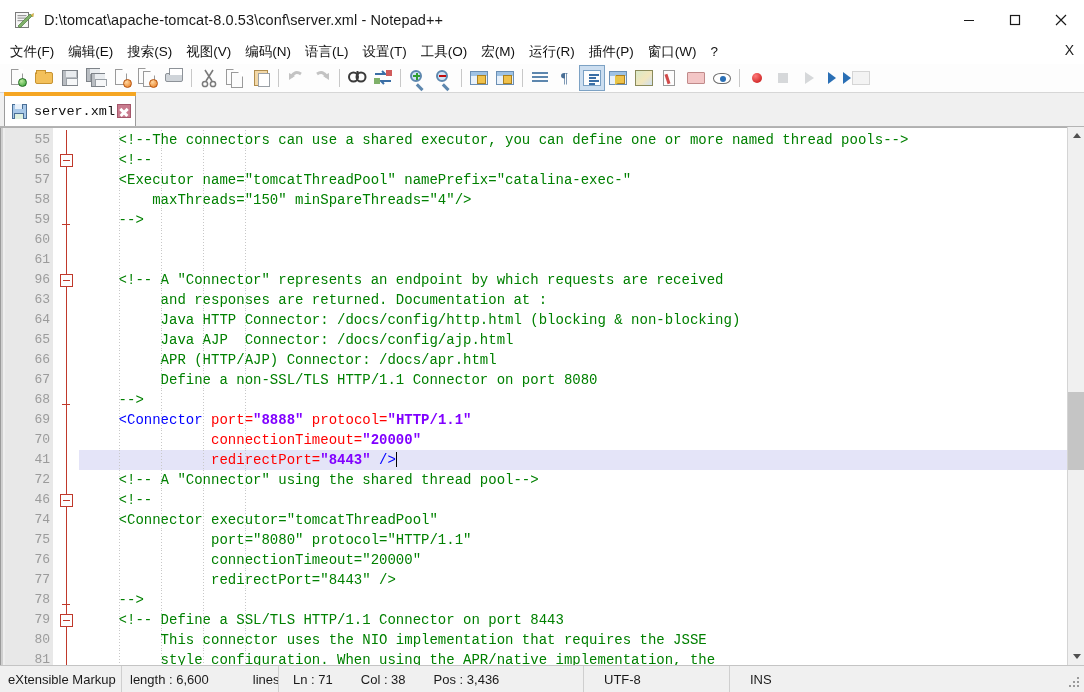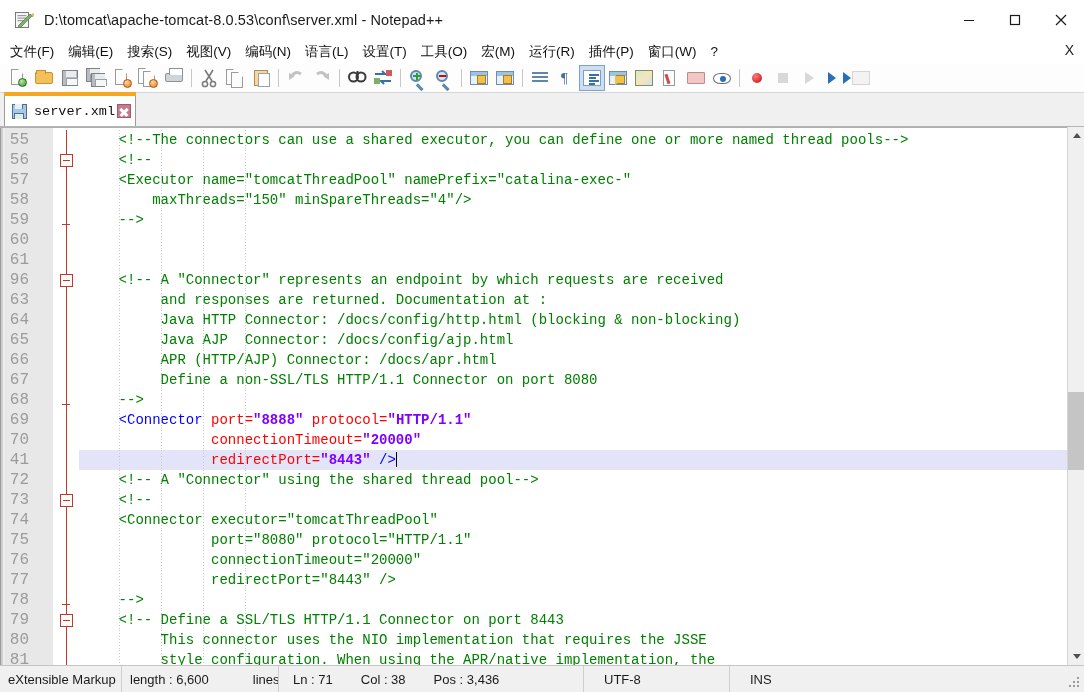--- a/index.html
+++ b/index.html
@@ -173,23 +173,23 @@
     overflow:hidden;
   }
   #editor-shadow{
     width:5px; flex:none;
     background:linear-gradient(to right,#9a9a9a 0 1px,#cfcfcf 1px 3px,#eeeeee 3px 5px);
   }
   #gutter{
     width:48px; flex:none;
     background:#e8e8e8;
     font-family:"Liberation Mono","DejaVu Sans Mono",monospace;
-    font-size:16px; color:#9b9b9b;
+    font-size:13px; color:#9b9b9b;
     text-align:right;
-    padding-right:24px;
+    padding-right:3px;
     padding-top:2px;
     user-select:none;
   }
   #gutter div{ height:20px; line-height:20px; }
   #foldmargin{
     width:26px; flex:none;
     background:#ffffff;
     position:relative;
     padding-top:2px;
   }
@@ -481,21 +481,21 @@
       <div>63</div>
       <div>64</div>
       <div>65</div>
       <div>66</div>
       <div>67</div>
       <div>68</div>
       <div>69</div>
       <div>70</div>
       <div>41</div>
       <div>72</div>
-      <div>73</div>
+      <div>46</div>
       <div>74</div>
       <div>75</div>
       <div>76</div>
       <div>77</div>
       <div>78</div>
       <div>79</div>
       <div>80</div>
       <div>81</div>
     </div>
   <div id="foldmargin">

